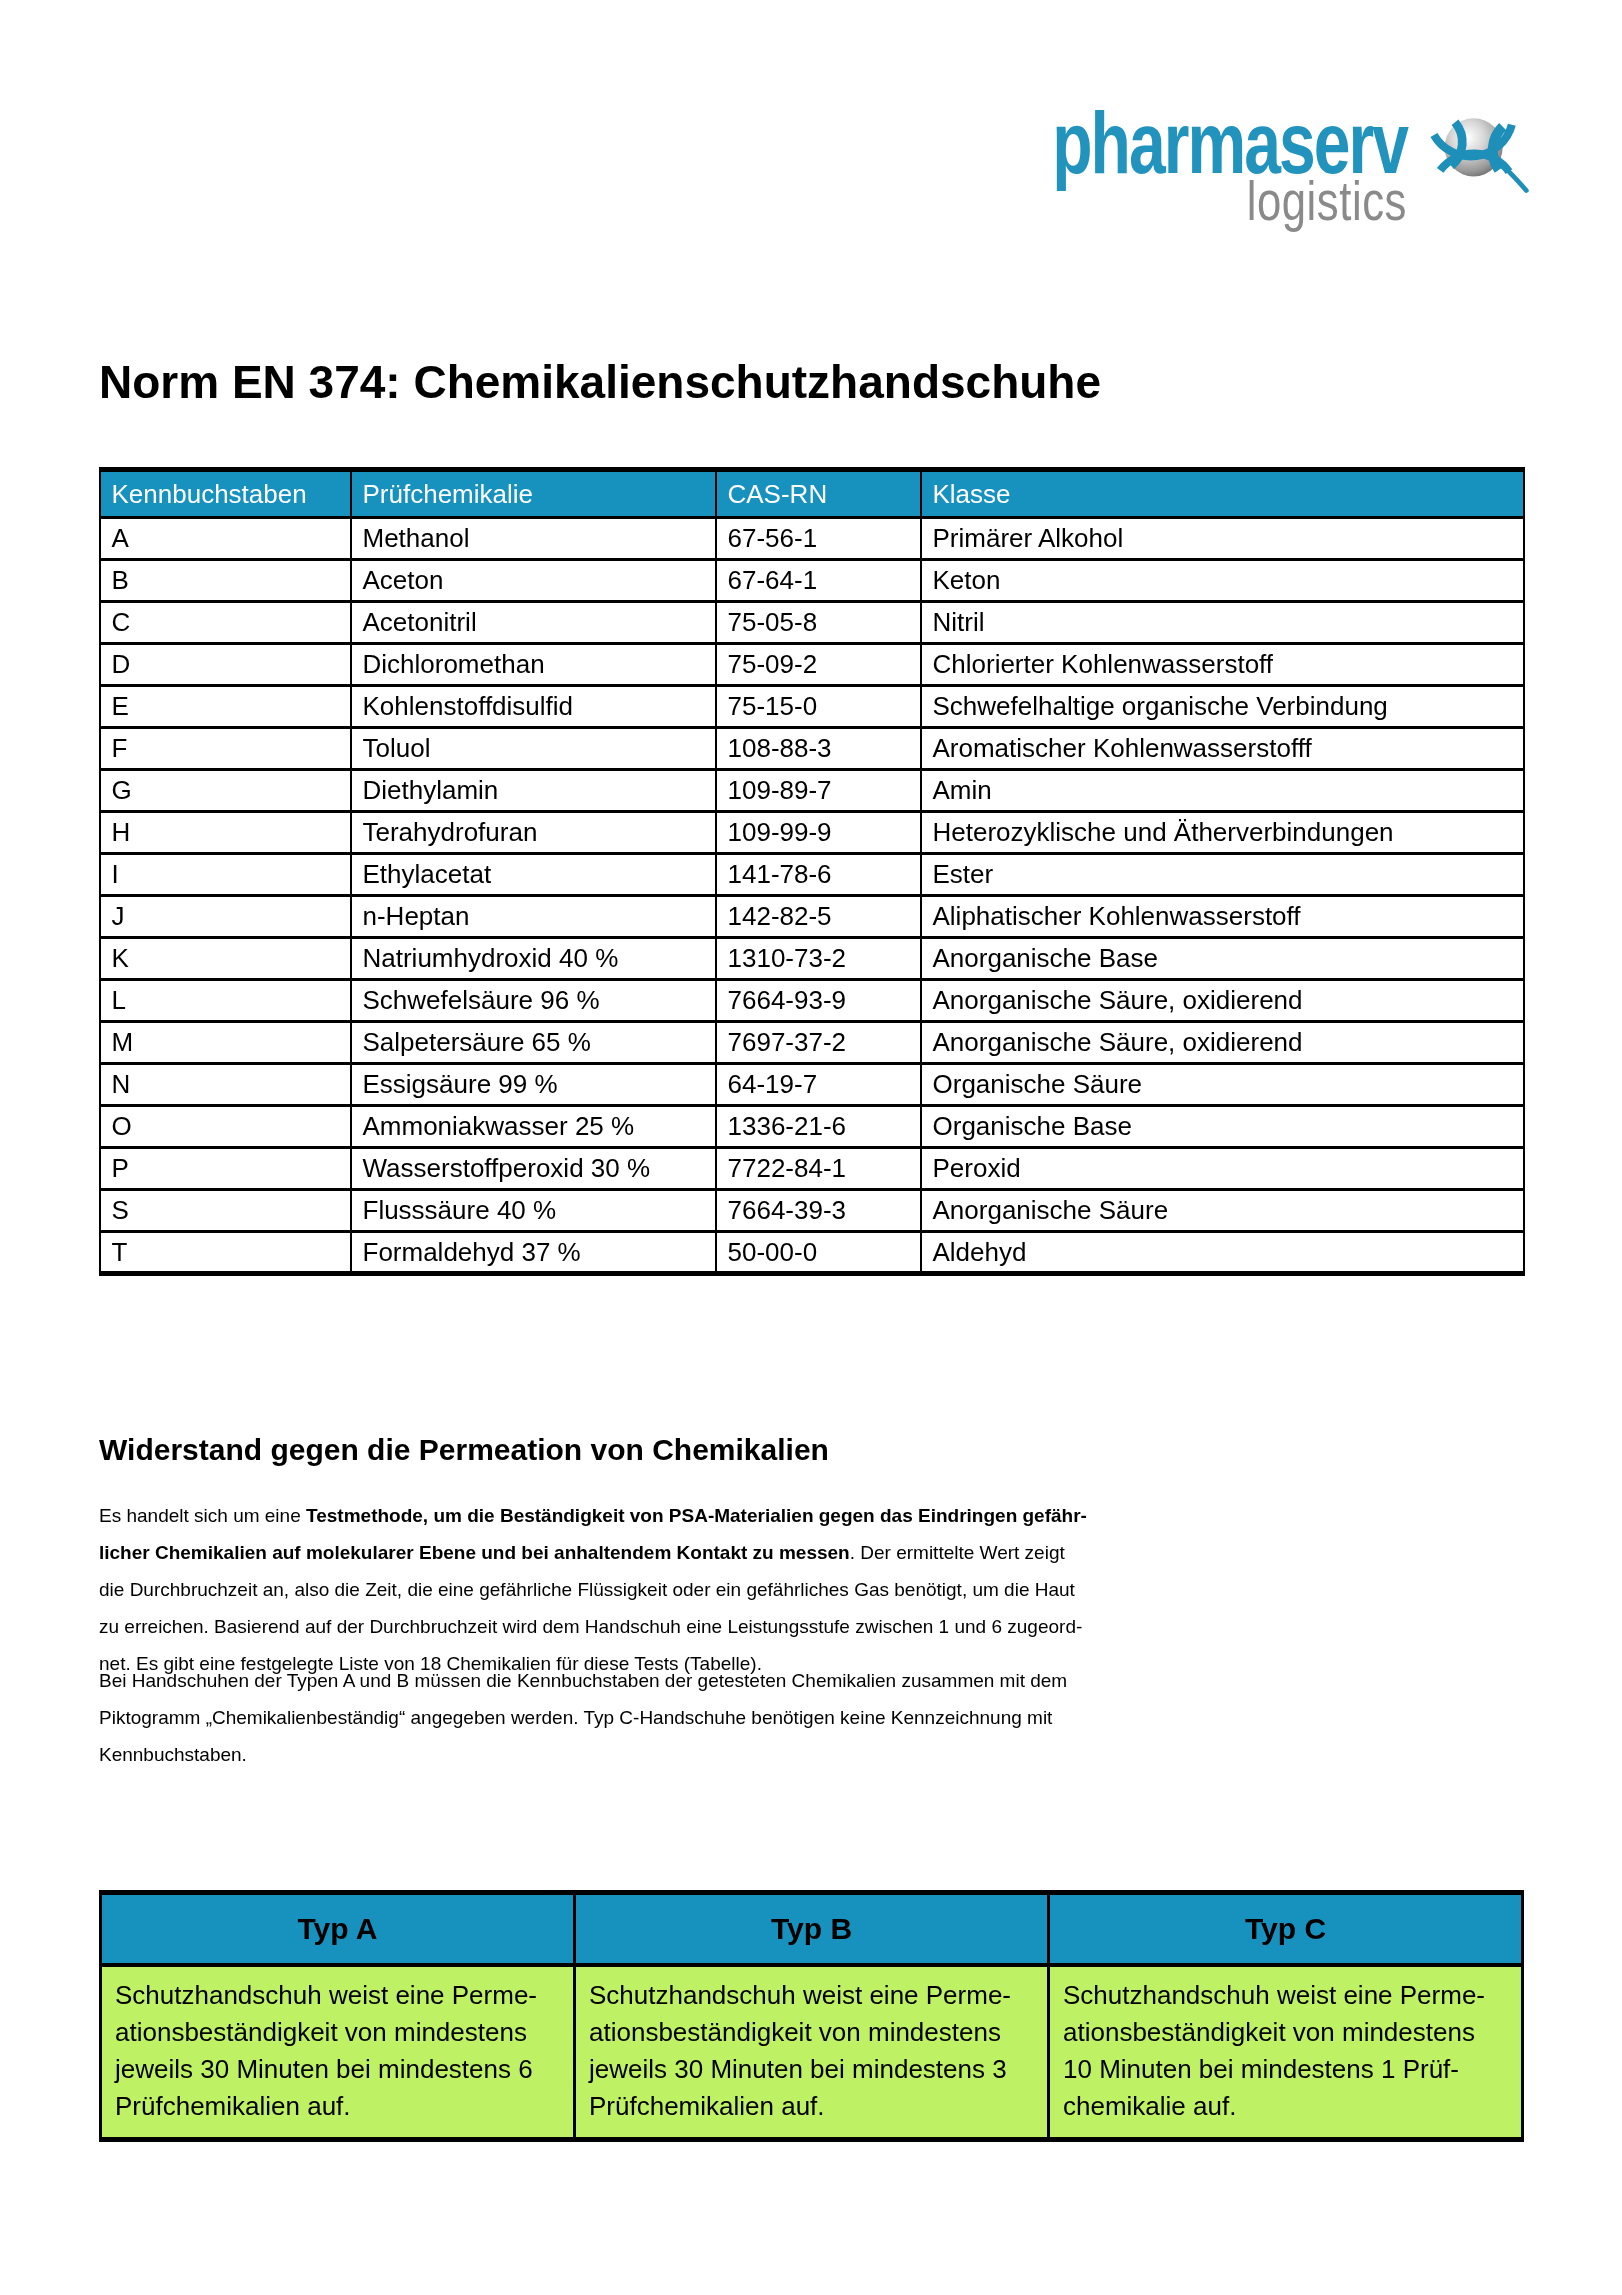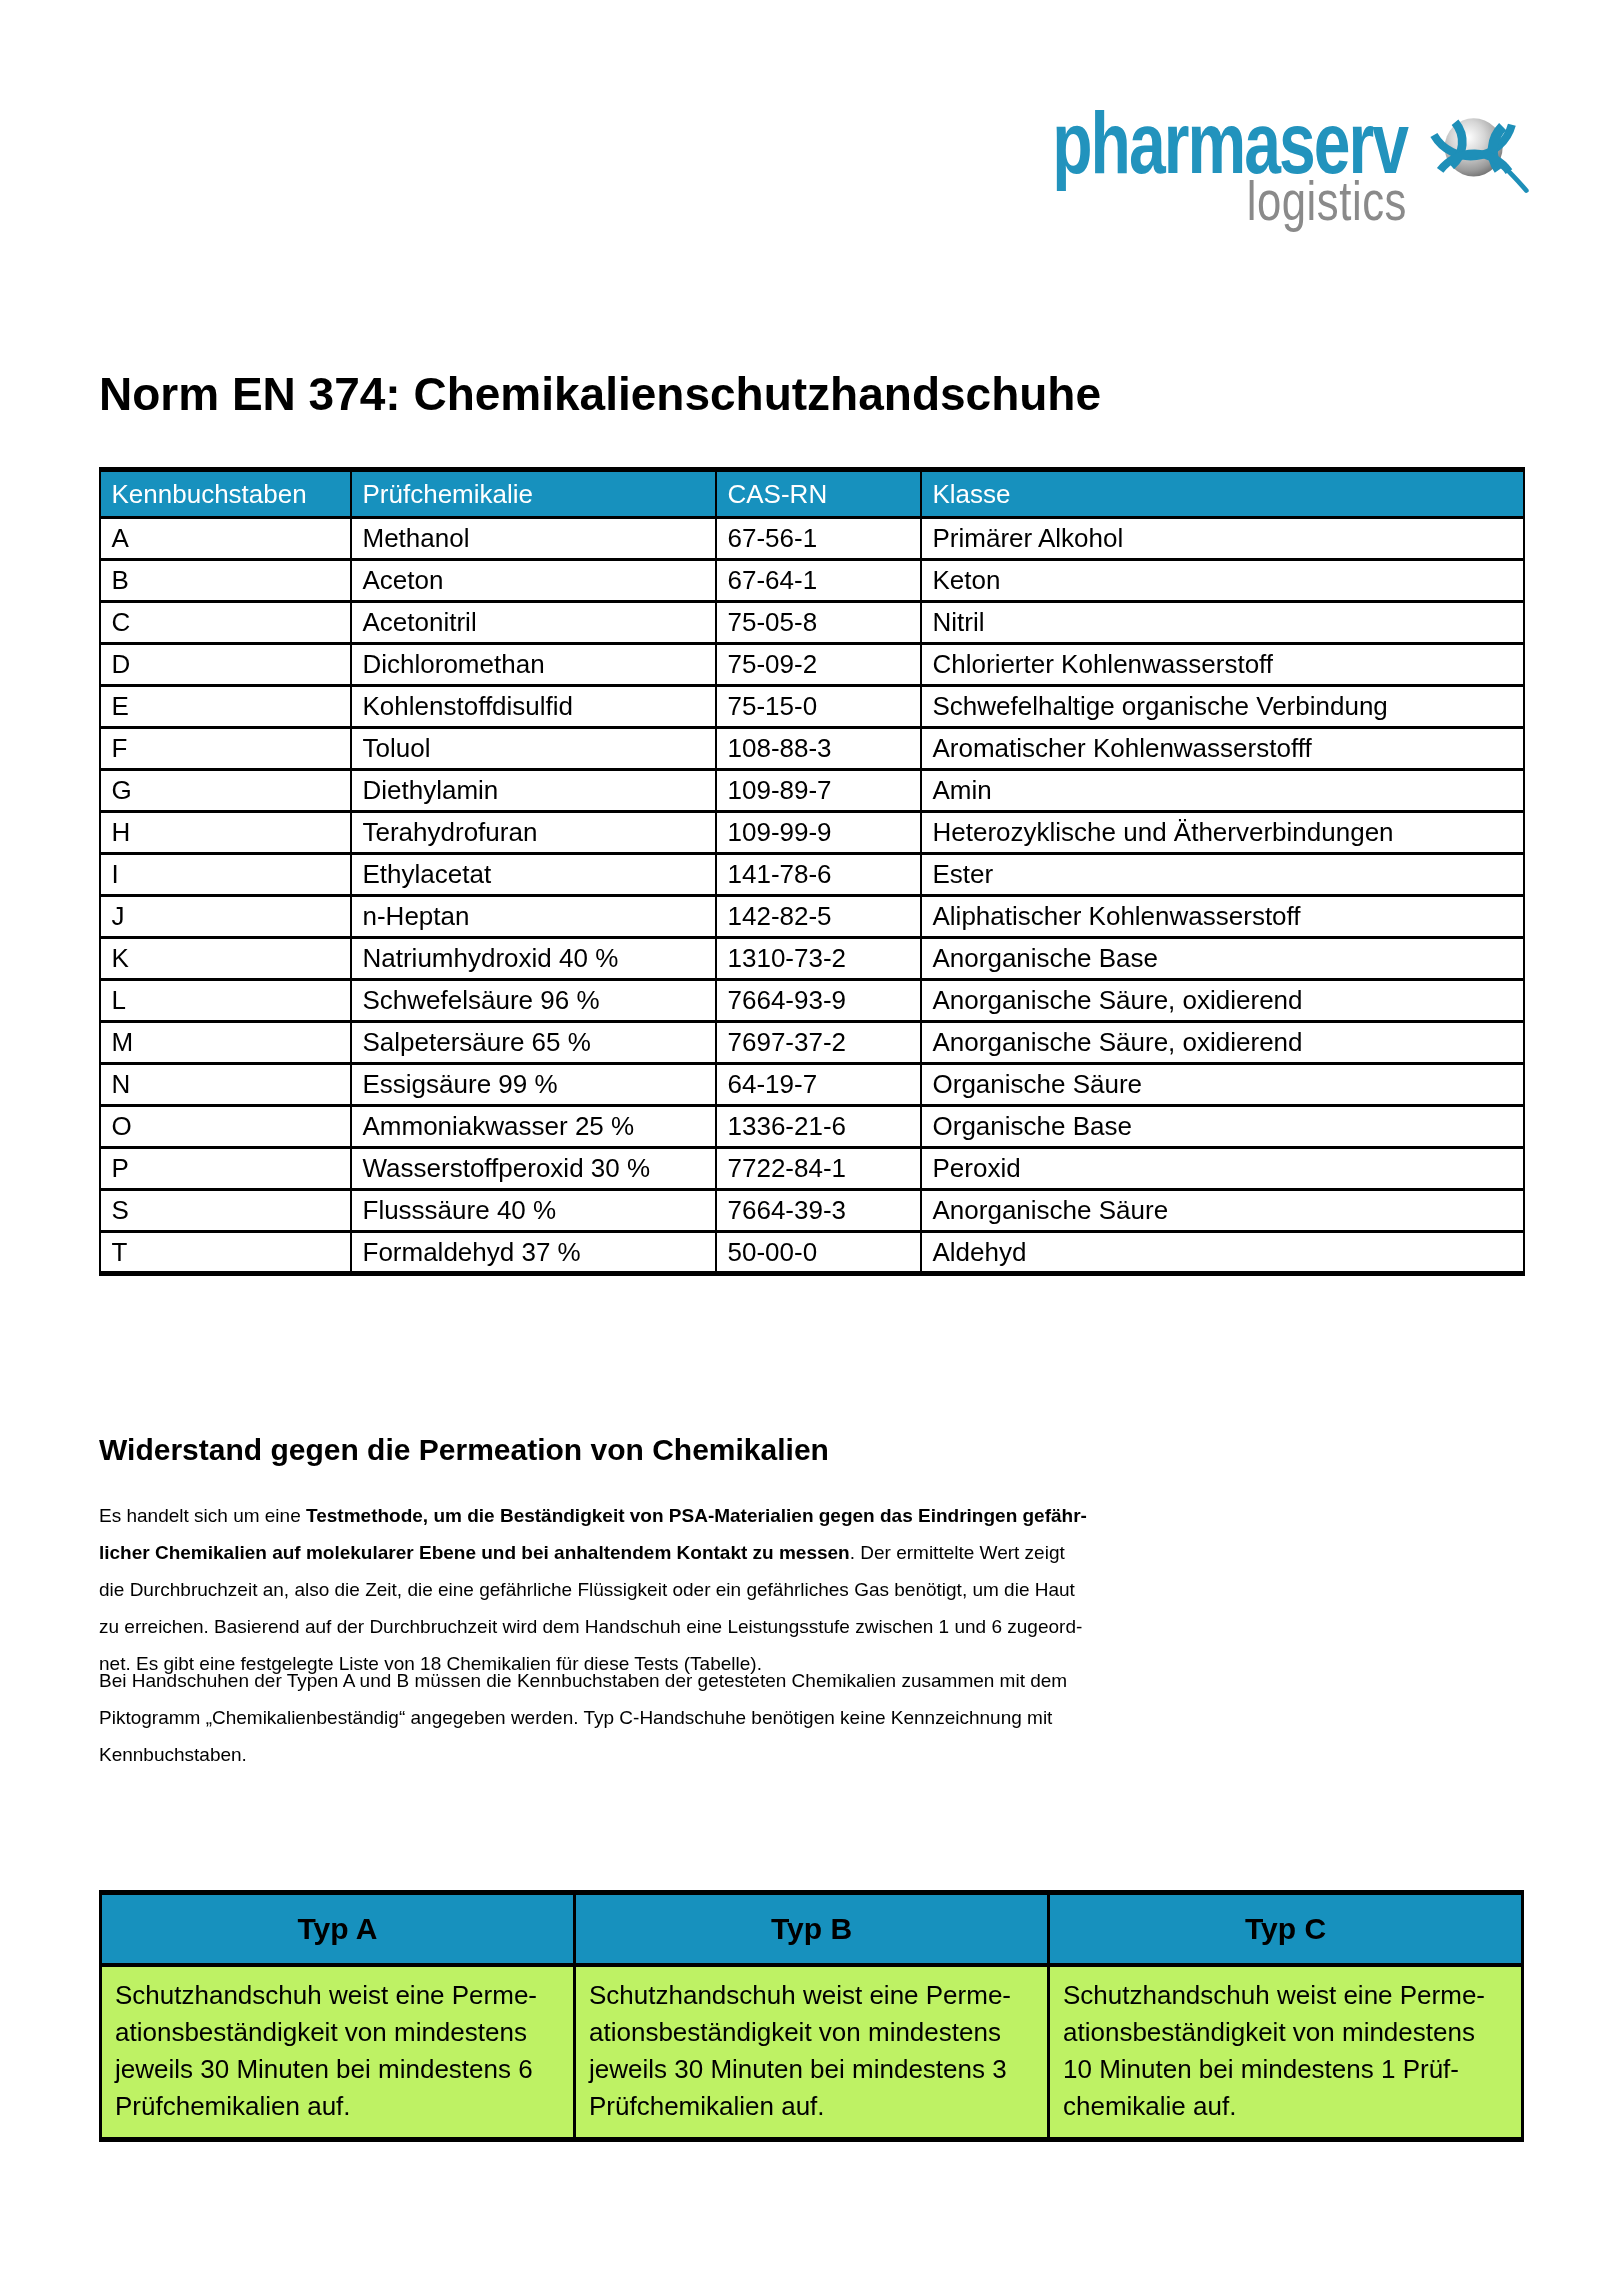--- a/index.html
+++ b/index.html
@@ -16,21 +16,21 @@
 
   
   .logo-text{position:absolute;top:99px;right:216px;text-align:right;}
   .brand{font-size:88px;font-weight:bold;color:var(--logo-blue);line-height:1;
          letter-spacing:-2.6px;transform:scaleX(0.75);transform-origin:100% 50%;}
   .sub{font-size:56px;font-weight:normal;color:var(--logo-gray);line-height:1;
        margin-top:-14.4px;letter-spacing:0.7px;transform:scaleX(0.78);transform-origin:100% 50%;}
   .logo-icon{position:absolute;top:92px;right:94px;width:108px;height:108px;}
 
   
-  .title{position:absolute;left:99px;top:369px;font-size:46px;font-weight:bold;line-height:1.1;}
+  .title{position:absolute;left:99px;top:357px;font-size:46px;font-weight:bold;line-height:1.1;}
 
   
   table{border-collapse:collapse;table-layout:fixed;}
   .chem-table{position:absolute;left:99px;top:467px;width:1425px;}
   .chem-table th,.chem-table td{
     border:2px solid #000;border-top-width:3.9px;border-bottom-width:3.9px;
     font-size:26px;text-align:left;vertical-align:middle;padding:0 6.5px 0 10.5px;
     overflow:hidden;white-space:nowrap;}
   .chem-table th{height:48px;background:var(--header-bg);color:#ffffff;font-weight:normal;
     border-top-width:5.2px;}

